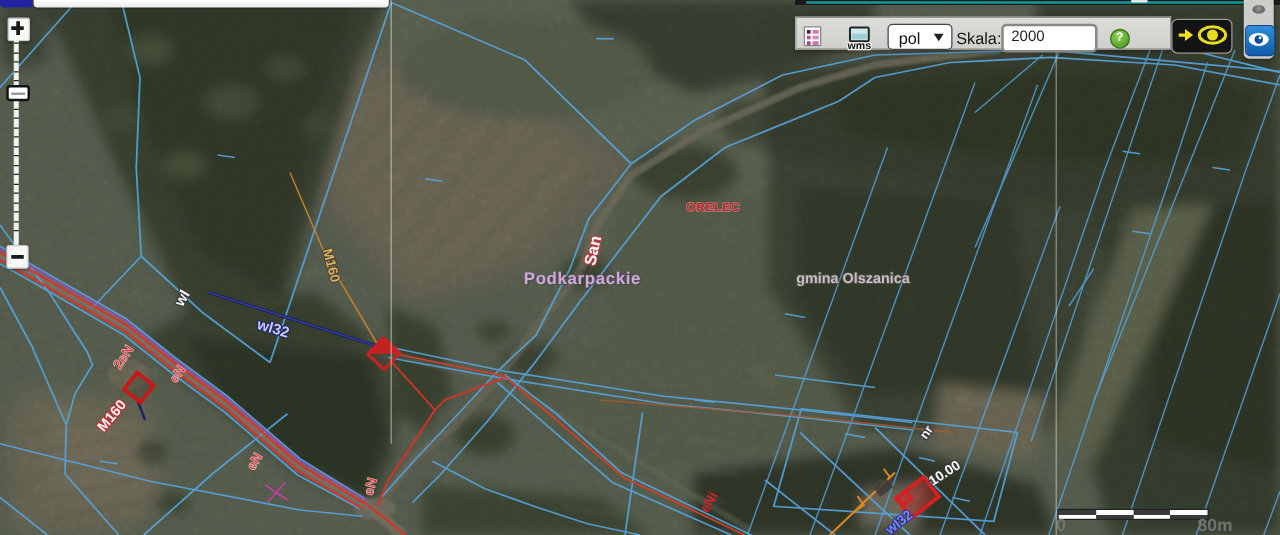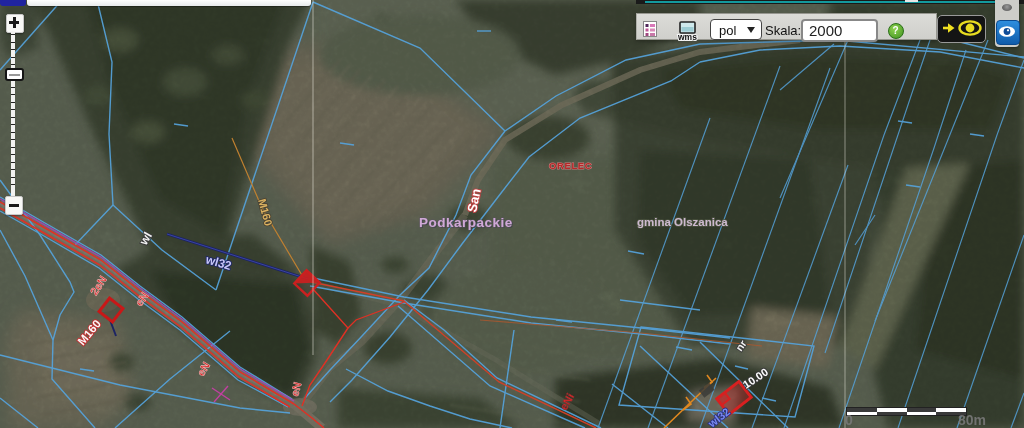--- a/index.html
+++ b/index.html
@@ -359,21 +359,21 @@
   <text x="38" y="21.5" font-family="Liberation Sans, sans-serif" font-size="8.5" font-weight="bold" fill="#111" stroke="#f4f4f4" stroke-width="2" paint-order="stroke">wms</text>
 </svg>
 
 <div class="ui" style="left:710px;top:19px;width:50px;height:19px;background:#fff;border:1.5px solid #444;border-radius:4px;"></div>
 <div class="ui" style="left:719px;top:22.5px;font-size:13px;color:#111;font-family:'Liberation Sans',sans-serif;">pol</div>
 <div class="ui" style="left:747px;top:27px;width:0;height:0;border-left:4.5px solid transparent;border-right:4.5px solid transparent;border-top:6px solid #222;"></div>
 
 <div class="ui" style="left:765px;top:23px;font-size:13px;color:#111;font-family:'Liberation Sans',sans-serif;">Skala:</div>
 
 <div class="ui" style="left:801px;top:19px;width:73px;height:19px;background:#fff;border:2px solid #888;border-radius:4px;"></div>
-<div class="ui" style="left:809px;top:22px;font-size:15px;color:#222;font-family:'Liberation Sans',sans-serif;">2000</div>
+<div class="ui" style="left:809px;top:22px;font-size:12px;color:#222;font-family:'Liberation Sans',sans-serif;">2000</div>
 
 <div class="ui" style="left:888px;top:23px;width:14px;height:14px;border-radius:50%;background:radial-gradient(circle at 40% 35%,#90d450,#3f9020);border:1px solid #2a7018;"></div>
 <div class="ui" style="left:892.5px;top:24.5px;font-size:10px;font-weight:bold;color:#fff;font-family:'Liberation Sans',sans-serif;">?</div>
 
 <div class="ui" style="left:937px;top:15px;width:47px;height:26px;background:#141414;border:1px solid #999;border-radius:5px;"></div>
 <svg class="ui" style="left:940px;top:18px;" width="42" height="20" viewBox="0 0 42 20">
   <path d="M3,10 L9,10" stroke="#f0e020" stroke-width="2.6"></path>
   <path d="M8,5.2 L14.5,10 L8,14.8 Z" fill="#f0e020"></path>
   <ellipse cx="30" cy="10" rx="10.5" ry="6.6" stroke="#e8dc20" stroke-width="2.4" fill="none"></ellipse>
   <circle cx="30" cy="10" r="4.4" fill="#e8dc20"></circle>

